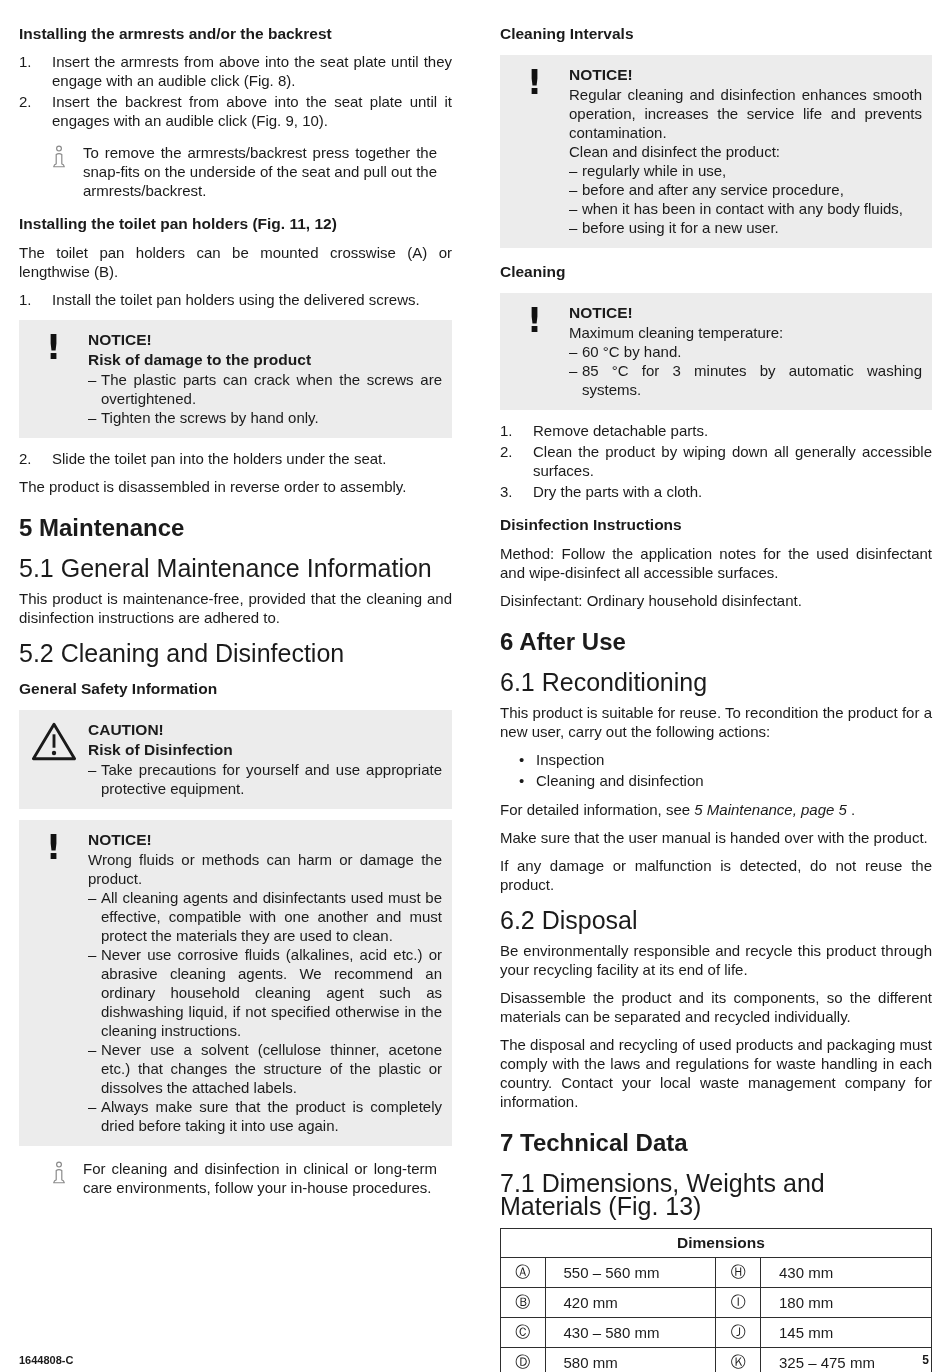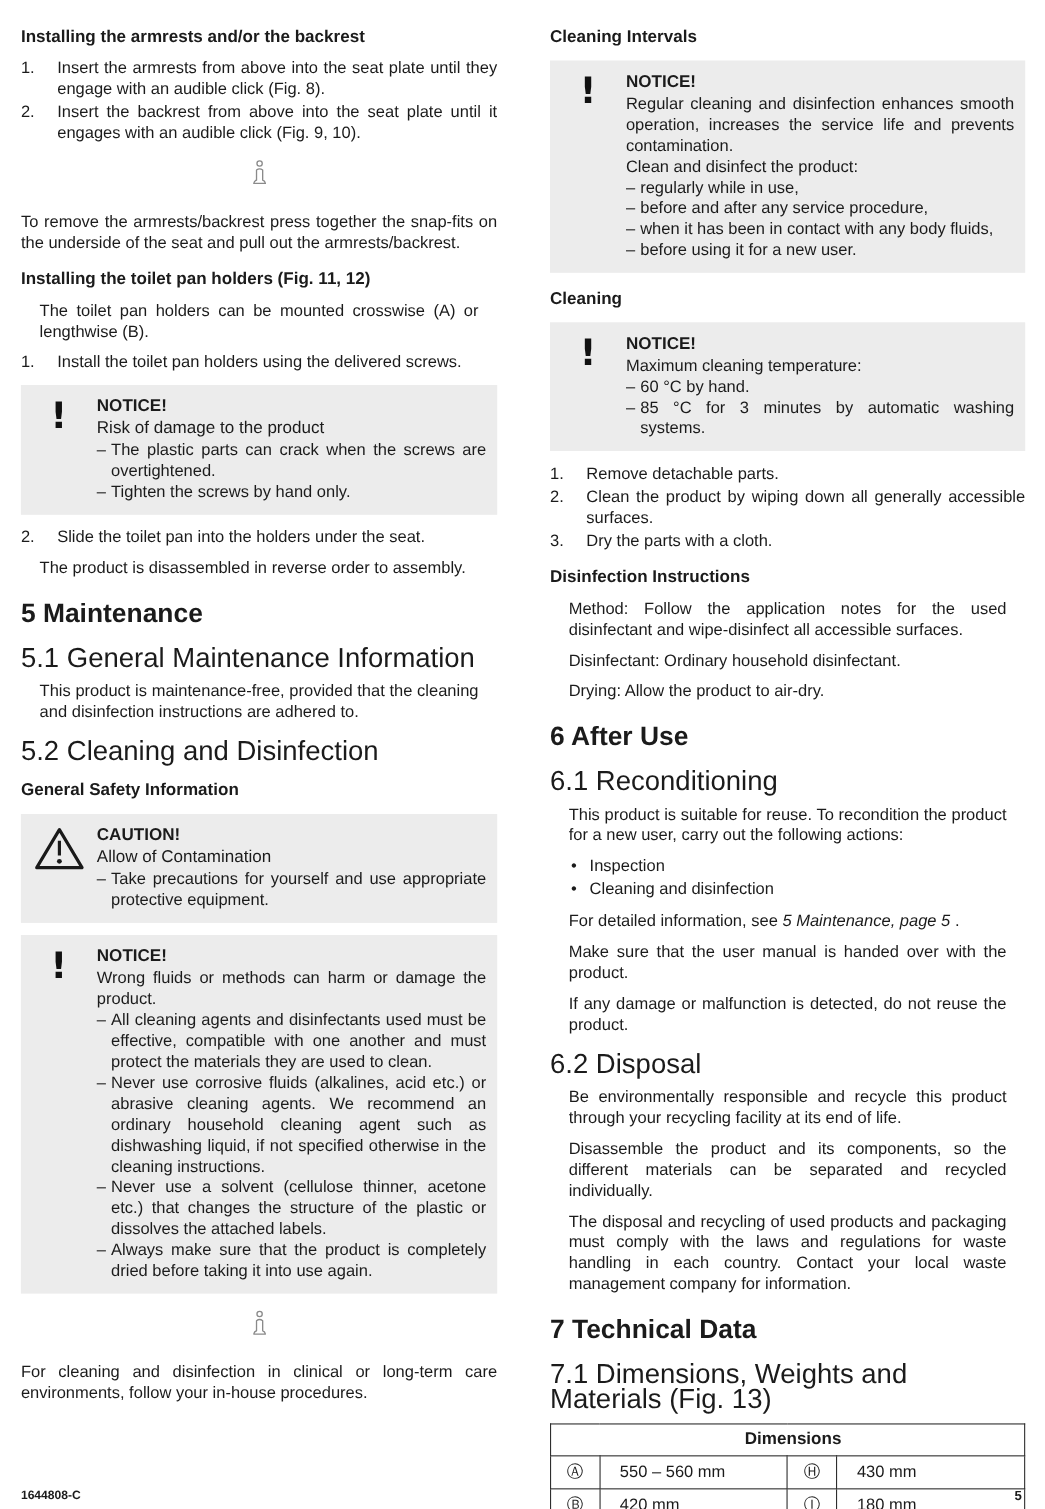--- a/index.html
+++ b/index.html
@@ -16,21 +16,21 @@
     padding: 20px 18px 0 19px;
   }
   .columns { display: flex; gap: 48px; }
   .col-left  { width: 433px; }
   .col-right { width: 432px; }
 
   
   .body-text, .step-txt, .note-text, .txt, .box-line, .box-intro {
     font-size: 15px; line-height: 19px; text-align: justify;
   }
-  p.body-text { margin: 9px 17px; }
+  p.body-text { margin: 9px 0; }
   h3.subhead { font-size: 15.5px; line-height: 20px; font-weight: bold; margin: 14px 0 6px; }
   h3.subhead.first { margin-top: 4px; }
   h2.sec2 { font-size: 25px; line-height: 23px; font-weight: normal; margin: 15px 0 7px; }
   h1.sec1 { font-size: 24px; line-height: 28px; font-weight: bold; margin: 18px 0 8px; }
 
   
   .step { display: flex; margin: 2px 0; }
   .step-num { flex: 0 0 33px; font-size: 15px; line-height: 19px; }
   .step-txt { flex: 1; }
   .steps { margin: 8px 0; }
@@ -39,27 +39,27 @@
   .bullet-item { display: flex; margin: 2px 0; }
   .bullet { flex: 0 0 26px; padding-left: 9px; font-size: 15px; line-height: 19px; }
   .bullets { margin: 8px 0 10px; padding-left: 10px; }
 
   
   .alert-box { background: #ececec; display: flex; margin: 11px 0; padding: 10px 10px 11px 0; }
   .box-icon-col { flex: 0 0 69px; display: flex; justify-content: center; align-items: flex-start; padding-top: 1px; }
   .excl { font-family: "DejaVu Sans", sans-serif; font-weight: bold; font-size: 33px; line-height: 34px; color: #111; }
   .box-body { flex: 1; }
   .box-title { font-size: 15.5px; line-height: 20px; font-weight: bold; }
-  .box-subtitle { font-size: 15.5px; line-height: 20px; font-weight: normal; }
+  .box-subtitle { font-size: 15.5px; line-height: 20px; font-weight: bold; }
   .dash-item { display: flex; }
   .dash { flex: 0 0 13px; font-size: 15px; line-height: 19px; }
   .dash-item .txt { flex: 1; }
 
   
-  .info-note { display: flex; margin: 13px 0; flex-direction: column; }
+  .info-note { display: flex; margin: 13px 15px; }
   .info-icon-col { flex: 0 0 49px; display: flex; justify-content: center; align-items: flex-start; padding-top: 2px; }
   .note-text { flex: 1; }
 
   
   .ref-italic { font-style: italic; }
 
   
   table.dims { border-collapse: collapse; width: 432px; margin-top: 10px; }
   table.dims th, table.dims td { border: 1px solid #2e2e2e; font-size: 15px; font-weight: normal; }
   table.dims th { text-align: center; font-weight: bold; padding: 5px 0 5px 10px; font-size: 15.5px; }
@@ -148,21 +148,21 @@
       <div class="alert-box">
         <div class="box-icon-col">
           <svg width="46" height="41" viewBox="0 0 48 42">
             <path d="M24 3 L45.5 39 L2.5 39 Z" fill="none" stroke="#1a1a1a" stroke-width="3" stroke-linejoin="round"></path>
             <rect x="22.5" y="13.5" width="3" height="14" fill="#1a1a1a"></rect>
             <circle cx="24" cy="33" r="2.3" fill="#1a1a1a"></circle>
           </svg>
         </div>
         <div class="box-body">
           <div class="box-title">CAUTION!</div>
-          <div class="box-subtitle">Allow of Contamination</div>
+          <div class="box-subtitle">Risk of Disinfection</div>
           <div class="dash-item">
             <span class="dash">–</span>
             <span class="txt">Take precautions for yourself and use appropriate protective equipment.</span>
           </div>
         </div>
       </div>
 
       <div class="alert-box">
         <div class="box-icon-col">
           <span class="excl">!</span>
@@ -263,21 +263,20 @@
         </div>
         <div class="step">
           <span class="step-num">3.</span>
           <span class="step-txt">Dry the parts with a cloth.</span>
         </div>
       </div>
 
       <h3 class="subhead">Disinfection Instructions</h3>
       <p class="body-text">Method: Follow the application notes for the used disinfectant and wipe-disinfect all accessible surfaces.</p>
       <p class="body-text">Disinfectant: Ordinary household disinfectant.</p>
-      <p class="body-text">Drying: Allow the product to air-dry.</p>
 
       <h1 class="sec1">6 After Use</h1>
       <h2 class="sec2">6.1 Reconditioning</h2>
       <p class="body-text">This product is suitable for reuse. To recondition the product for a new user, carry out the following actions:</p>
 
       <div class="bullets">
         <div class="bullet-item">
           <span class="bullet">•</span>
           <span class="txt">Inspection</span>
         </div>

